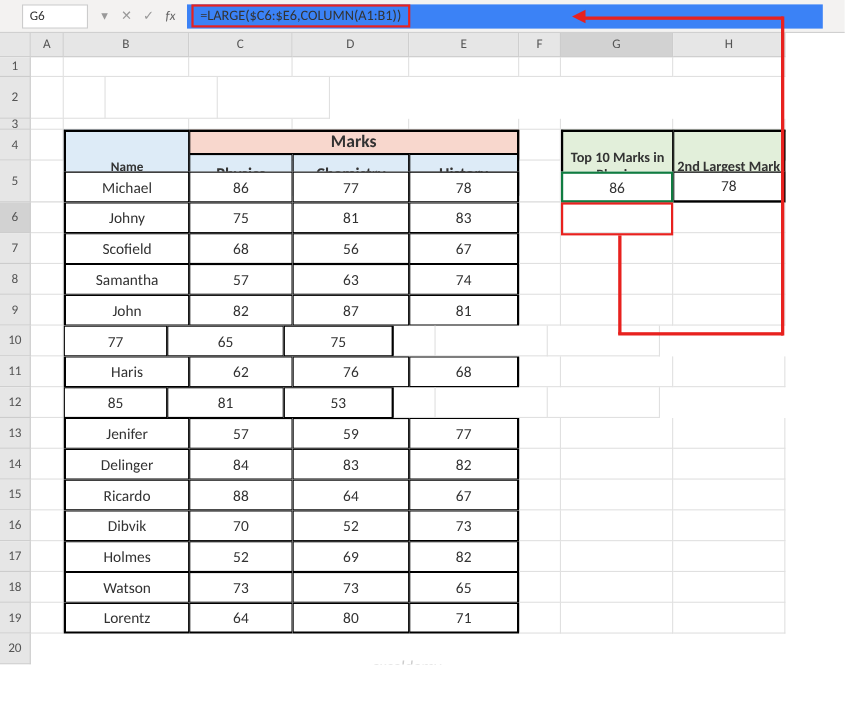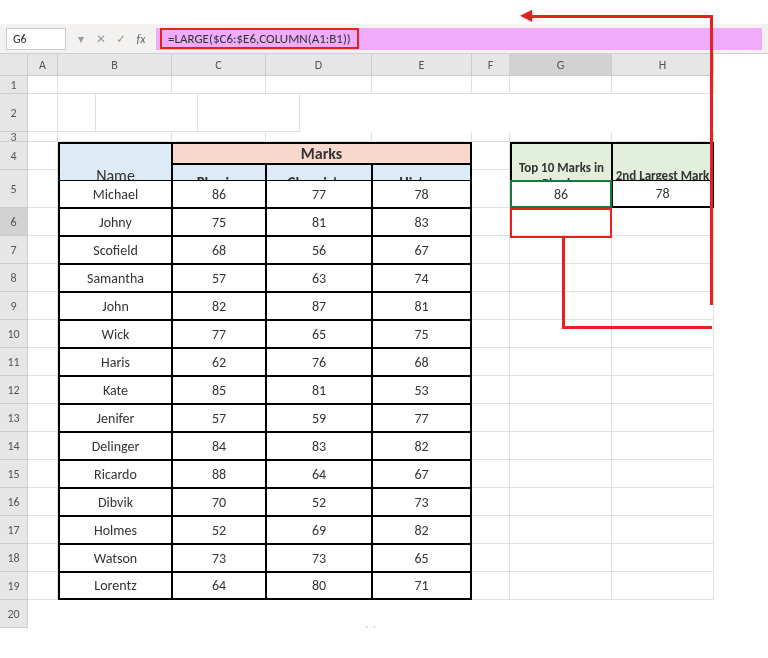--- a/index.html
+++ b/index.html
@@ -1,23 +1,23 @@
 <!DOCTYPE html>
 <html><head>
 <meta charset="utf-8">
 <style>
 * { box-sizing: border-box; margin: 0; padding: 0; }
 body { font-family: Calibri, Arial, sans-serif; font-size: 14px; background: #fff; color: #333; user-select: none; }
 
-.toolbar { display: flex; align-items: center; height: 30px; border-bottom: 1px solid #d0d0d0; background: #f3f2f1; padding: 0 6px; gap: 8px; margin-top: 24px; }
+.toolbar { display: flex; align-items: center; height: 30px; border-bottom: 1px solid #d0d0d0; background: #f3f2f1; padding: 0 20px; gap: 8px; }
 .namebox { width: 60px; height: 22px; border: 1px solid #ccc; background: #fff; padding: 0 6px; font-size: 12px; display: flex; align-items: center; }
 .fb-icons { display: flex; gap: 6px; align-items: center; color: #999; }
 .fb-icons span { width: 14px; text-align: center; font-size: 12px; }
 .fx { font-style: italic; font-size: 12px; color: #666; }
-.formula-bar { flex: 1; height: 22px; background: #f0abfc; padding: 0 4px; display: flex; align-items: center; position: relative; }
+.formula-bar { flex: 1; height: 22px; background: #3b82f6; padding: 0 4px; display: flex; align-items: center; position: relative; }
 .formula-highlight { border: 2.5px solid #e8211e; padding: 1px 6px; font-size: 13px; }
 
 .sheet { display: flex; }
 .rowhdrs { display: flex; flex-direction: column; }
 .colhdrs { display: flex; }
 .hdr { background: #e6e6e6; border-right: 1px solid #ccc; border-bottom: 1px solid #ccc; font-size: 12px; color: #555; display: flex; align-items: center; justify-content: center; }
 .corner { width: 28px; height: 22px; background: #e6e6e6; border-right: 1px solid #ccc; border-bottom: 1px solid #ccc; }
 .rowhdr { width: 28px; }
 .colhdr { height: 22px; }
 .colhdr.sel,.rowhdr.sel { background: #d2d2d2; }
@@ -29,21 +29,21 @@
 
 .cA { width: 30px; } .cB { width: 114px; } .cC { width: 94px; } .cD { width: 106px; } .cE { width: 100px; } .cF { width: 38px; } .cG { width: 102px; } .cH { width: 102px; }
 
 .r1 { height: 18px; } .rshort { height: 10px; }
 .r2 { height: 38px; } .r4 { height: 28px; } .r5 { height: 38px; } .rstd { height: 28px; }
 
 .title { background: #fdf3d0; color: #1f4e79; font-weight: bold; font-size: 18px; border: none !important; }
 .title-underline { border-bottom: 3px solid #70ad47 !important; }
 
 .marks-hdr { background: #f8d7cd; font-weight: bold; font-size: 16px; border-top: 2px solid #000 !important; border-left: 1px solid #000 !important; border-right: 1px solid #000 !important; border-bottom: 1px solid #000 !important; }
-.name-hdr { background: #ddebf7; font-weight: normal; font-size: 16px; border: 1px solid #000 !important; border-top: 2px solid #000 !important; }
+.name-hdr { background: #ddebf7; font-weight: bold; font-size: 12px; border: 1px solid #000 !important; border-top: 2px solid #000 !important; }
 .subhdr { background: #ddebf7; font-weight: bold; font-size: 15px; border: 1px solid #000 !important; }
 .tbl { border: 1px solid #000 !important; background: #fff; }
 .tbl-left { border-left: 2px solid #000 !important; text-align: center; }
 .tbl-right { border-right: 2px solid #000 !important; }
 .tbl-bottom { border-bottom: 2px solid #000 !important; }
 
 .top-hdr { background: #e2efda; font-weight: bold; font-size: 13px; border: 1px solid #000 !important; border-top: 2px solid #000 !important; text-align: center; line-height: 1.2; padding: 2px; }
 .top-cell { border: 1px solid #000 !important; border-bottom: 2px solid #000 !important; background: #fff; }
 
 .selected { border: 2px solid #107c41 !important; position: relative; }
@@ -210,41 +210,39 @@
     <div class="cell cB tbl tbl-left ">John</div>
     <div class="cell cC tbl ">82</div>
     <div class="cell cD tbl ">87</div>
     <div class="cell cE tbl tbl-right ">81</div>
     <div class="cell cF"></div>
     <div class="cell cG"></div>
           <div class="cell cH"></div>
         </div>
         <div class="row rstd">
     <div class="cell cA"></div>
-    <div class="cell cB tbl tbl-left ">Wick</div>
     <div class="cell cC tbl ">77</div>
     <div class="cell cD tbl ">65</div>
     <div class="cell cE tbl tbl-right ">75</div>
     <div class="cell cF"></div>
     <div class="cell cG"></div>
           <div class="cell cH"></div>
         </div>
         <div class="row rstd">
     <div class="cell cA"></div>
     <div class="cell cB tbl tbl-left ">Haris</div>
     <div class="cell cC tbl ">62</div>
     <div class="cell cD tbl ">76</div>
     <div class="cell cE tbl tbl-right ">68</div>
     <div class="cell cF"></div>
     <div class="cell cG"></div>
           <div class="cell cH"></div>
         </div>
         <div class="row rstd">
     <div class="cell cA"></div>
-    <div class="cell cB tbl tbl-left ">Kate</div>
     <div class="cell cC tbl ">85</div>
     <div class="cell cD tbl ">81</div>
     <div class="cell cE tbl tbl-right ">53</div>
     <div class="cell cF"></div>
     <div class="cell cG"></div>
           <div class="cell cH"></div>
         </div>
         <div class="row rstd">
     <div class="cell cA"></div>
     <div class="cell cB tbl tbl-left ">Jenifer</div>

